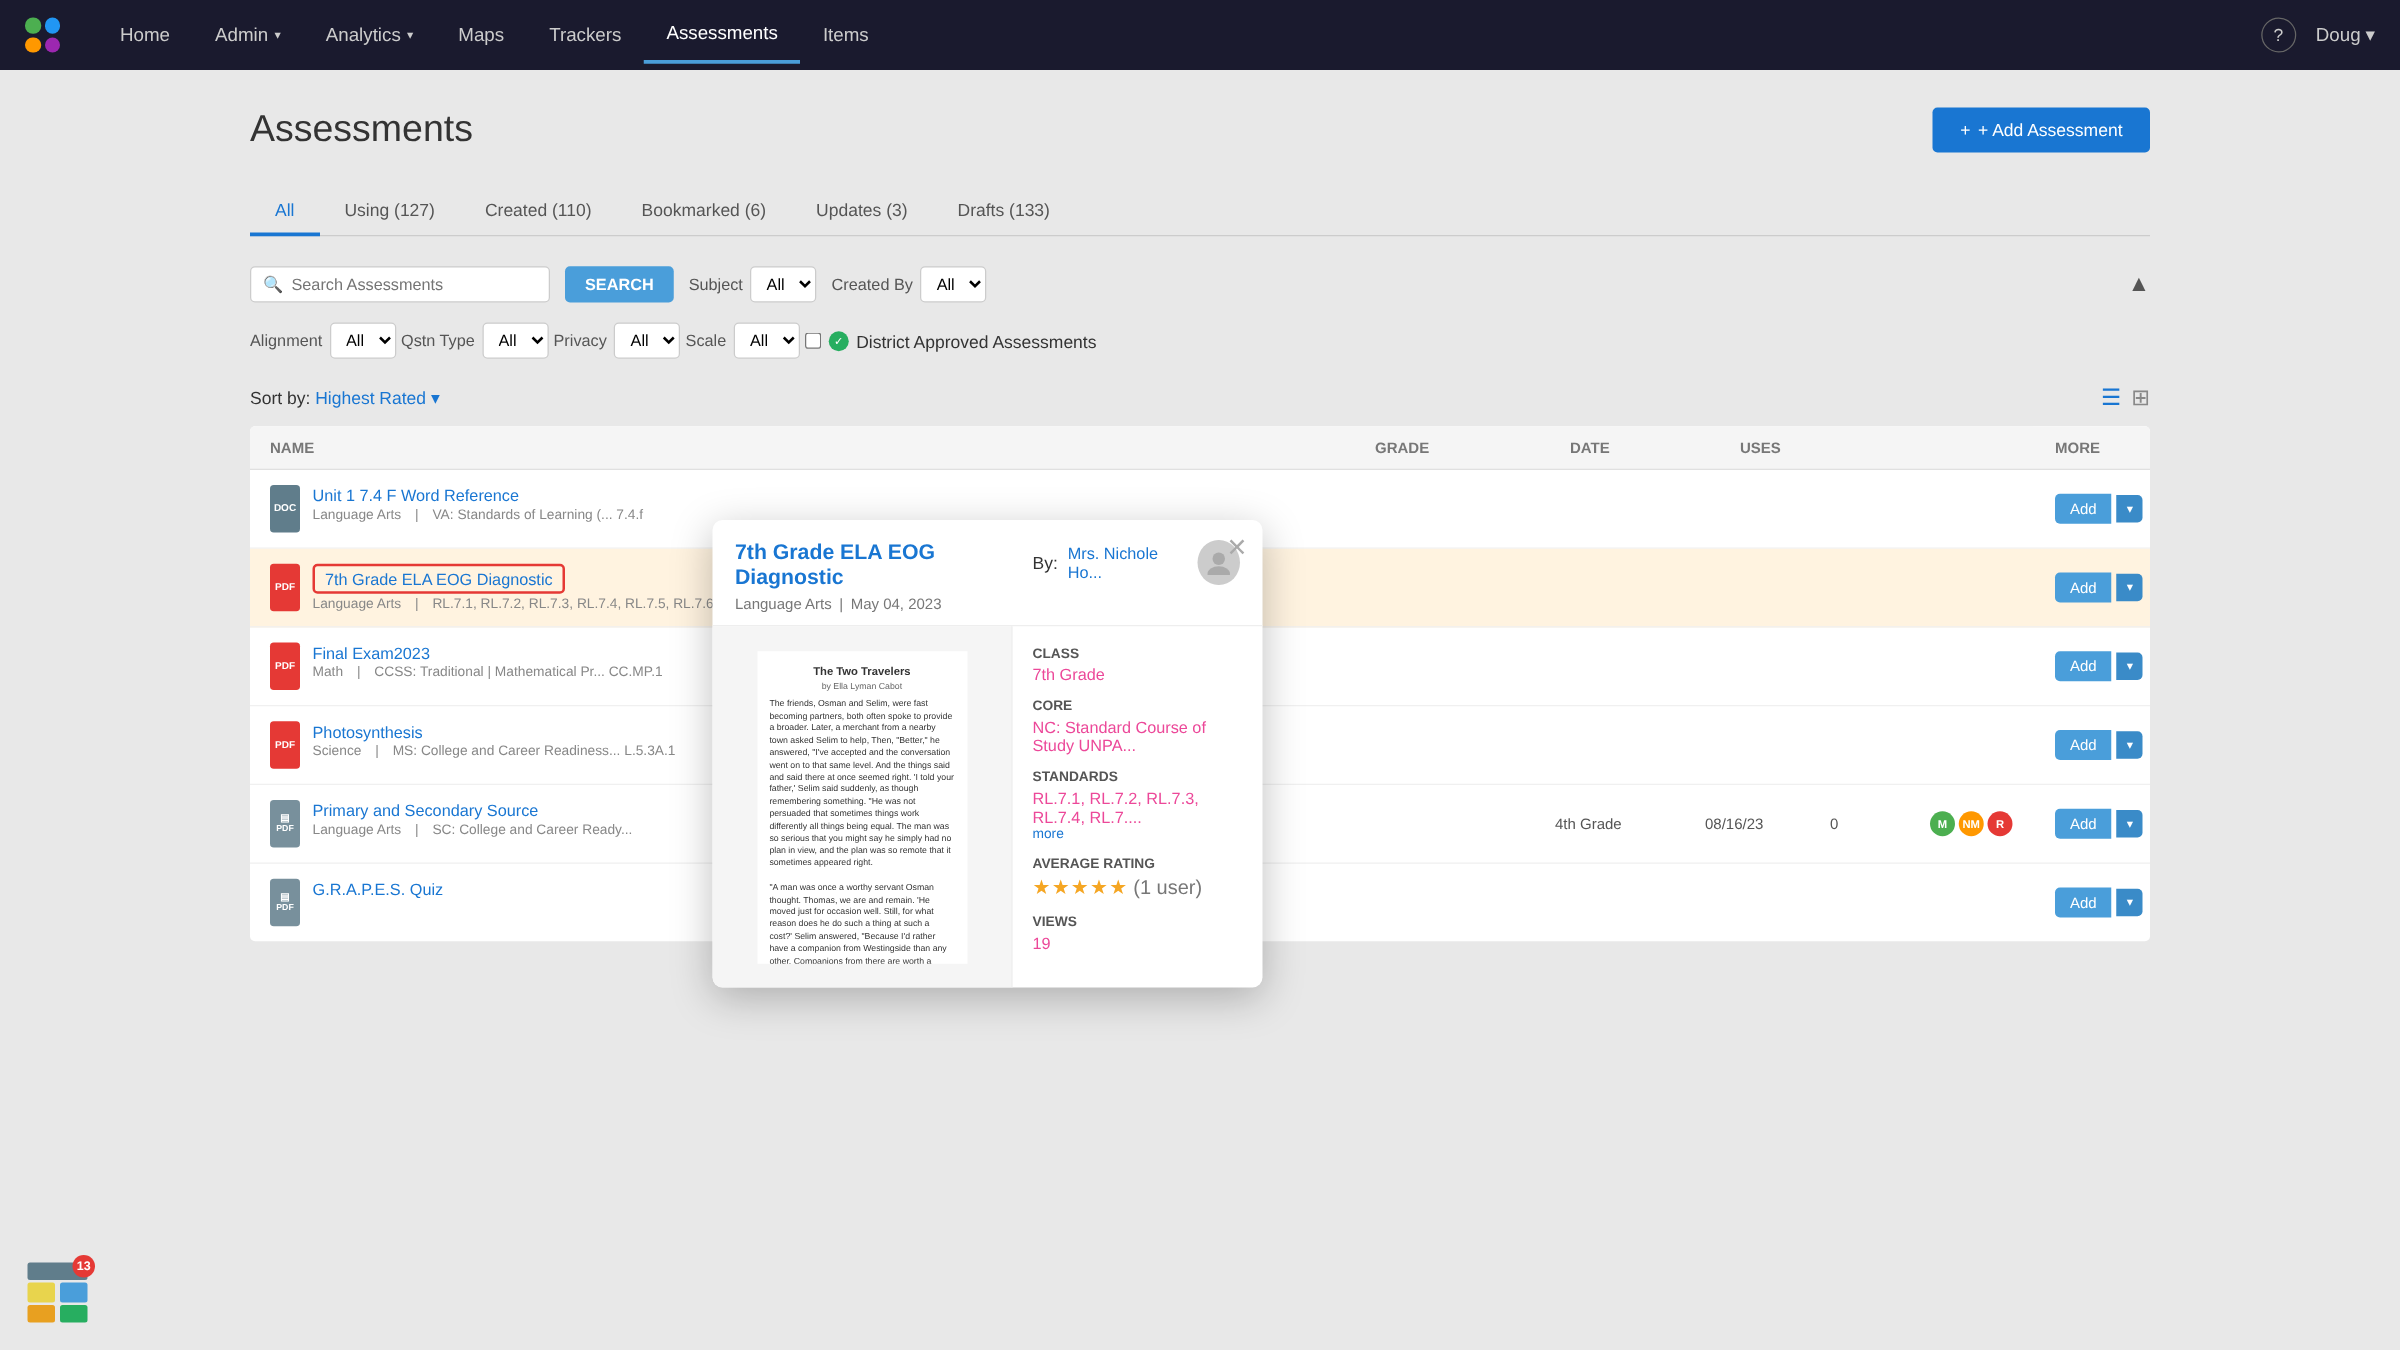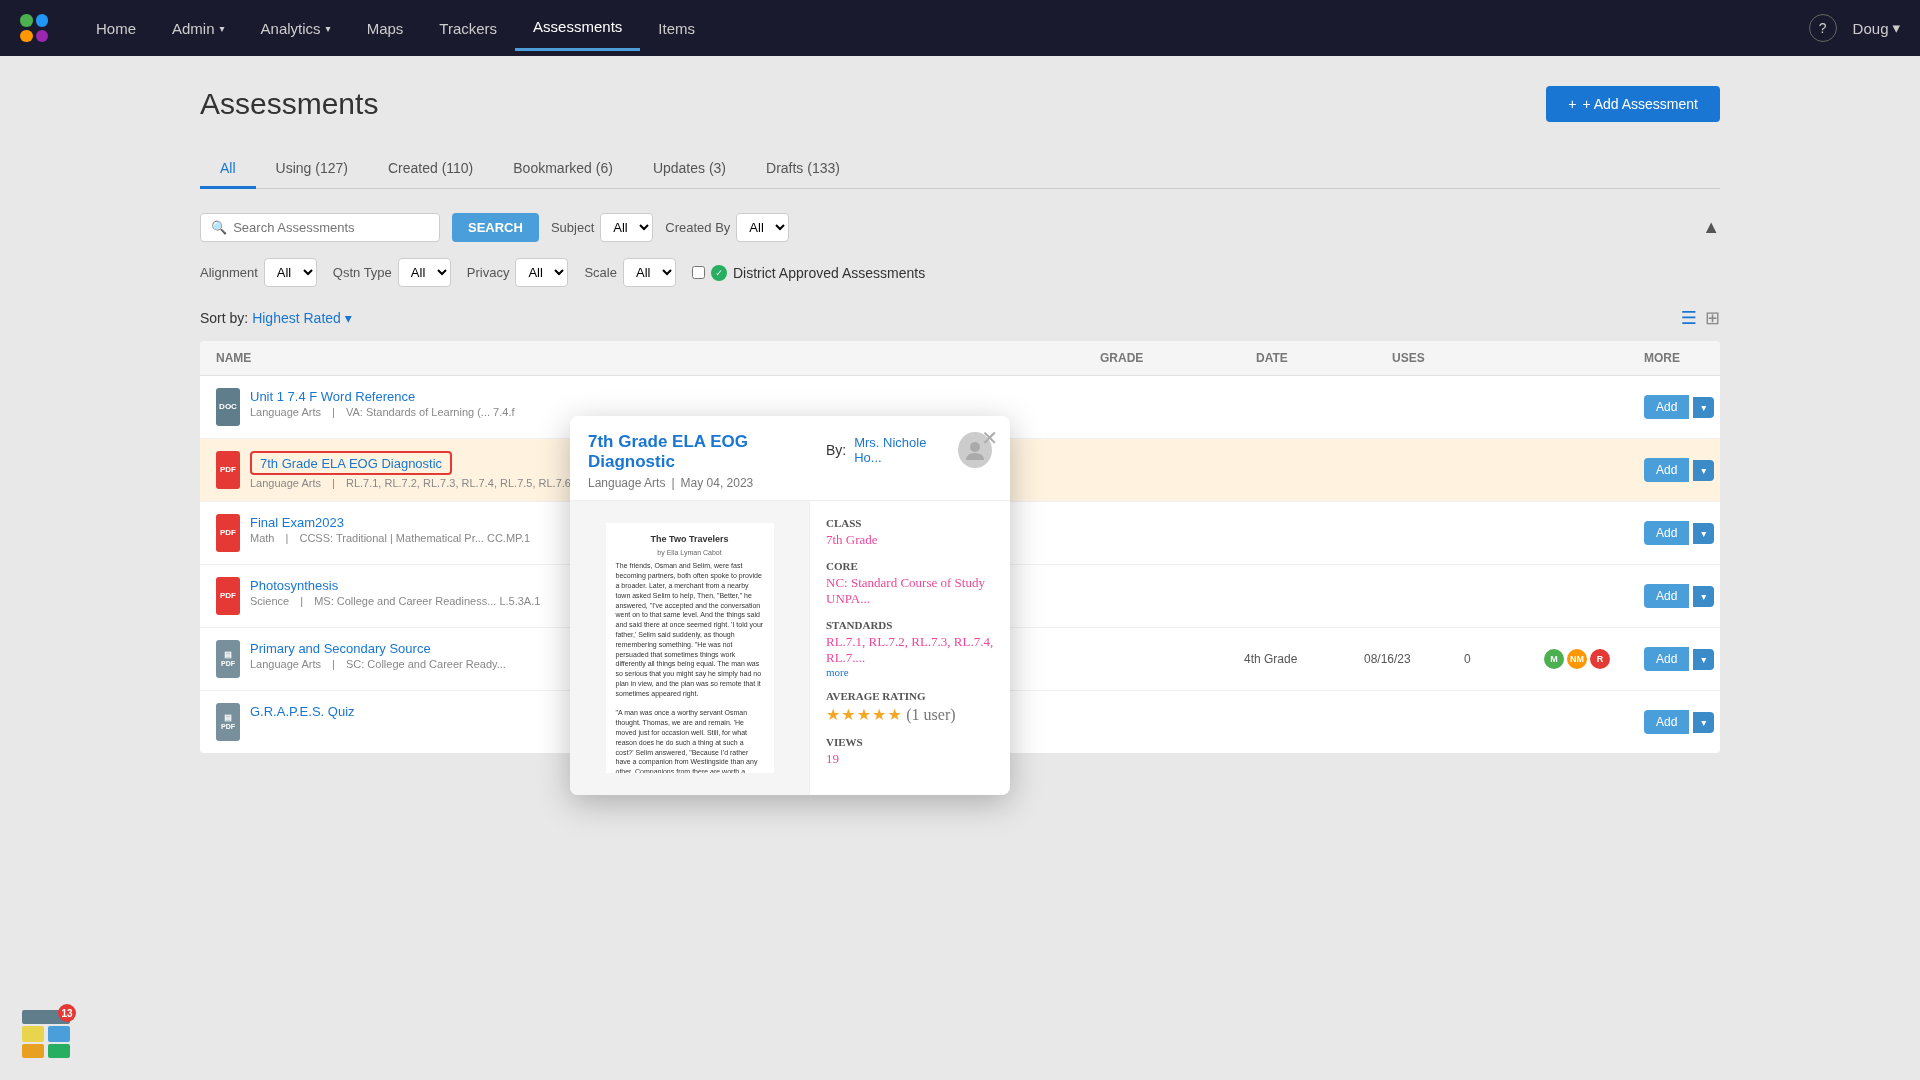--- a/index.html
+++ b/index.html
@@ -183,21 +183,21 @@
     .collapse-btn {
       margin-left: auto;
       cursor: pointer;
       color: #555;
       font-size: 18px;
     }
 
     .filters-row2 {
       display: flex;
       align-items: center;
-      gap: 16px;
+      gap: 4px;
       margin-bottom: 20px;
     }
     .checkbox-wrap {
       display: flex;
       align-items: center;
       gap: 6px;
     }
     .district-badge {
       width: 16px;
       height: 16px;
@@ -417,21 +417,20 @@
       text-align: center;
       color: #666;
       margin-bottom: 4px;
     }
     .popup-info {
       flex: 1;
       padding: 16px;
     }
     .info-section {
       margin-bottom: 12px;
-      font-family: Liberation Serif, serif;
     }
     .info-label {
       font-size: 11px;
       font-weight: 700;
       color: #555;
       text-transform: uppercase;
       margin-bottom: 3px;
     }
     .info-value {
       font-size: 13px;

